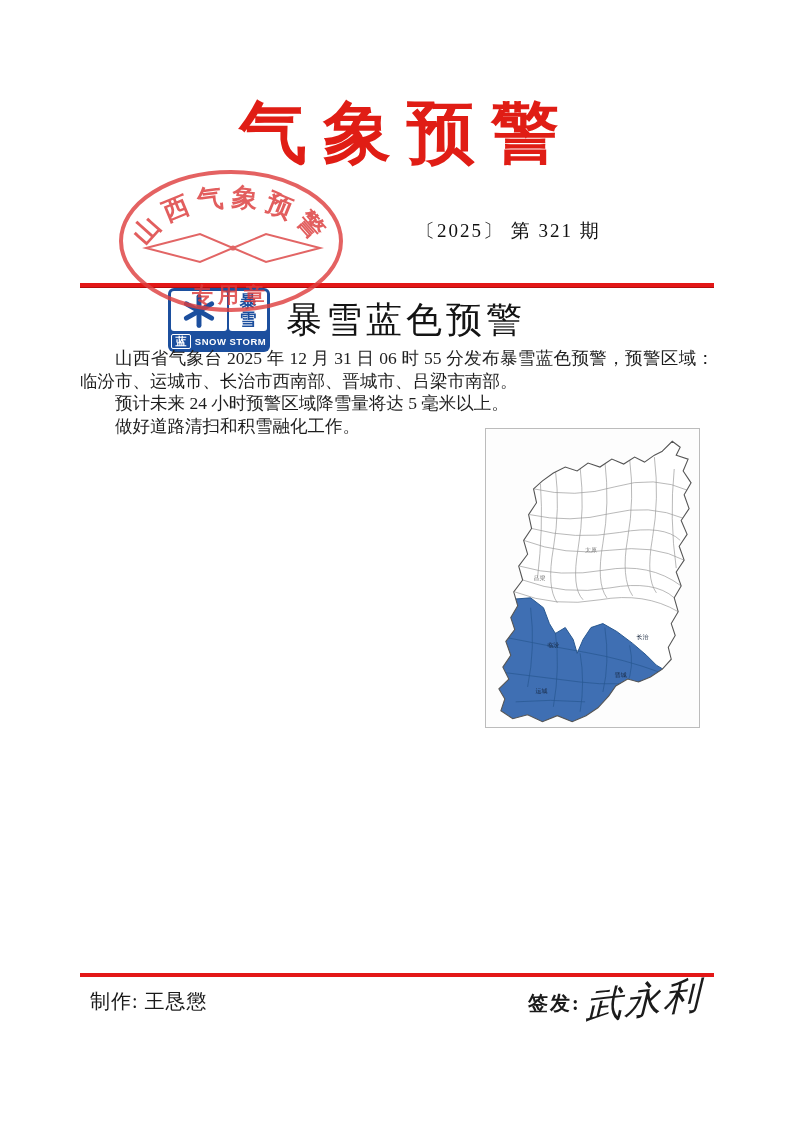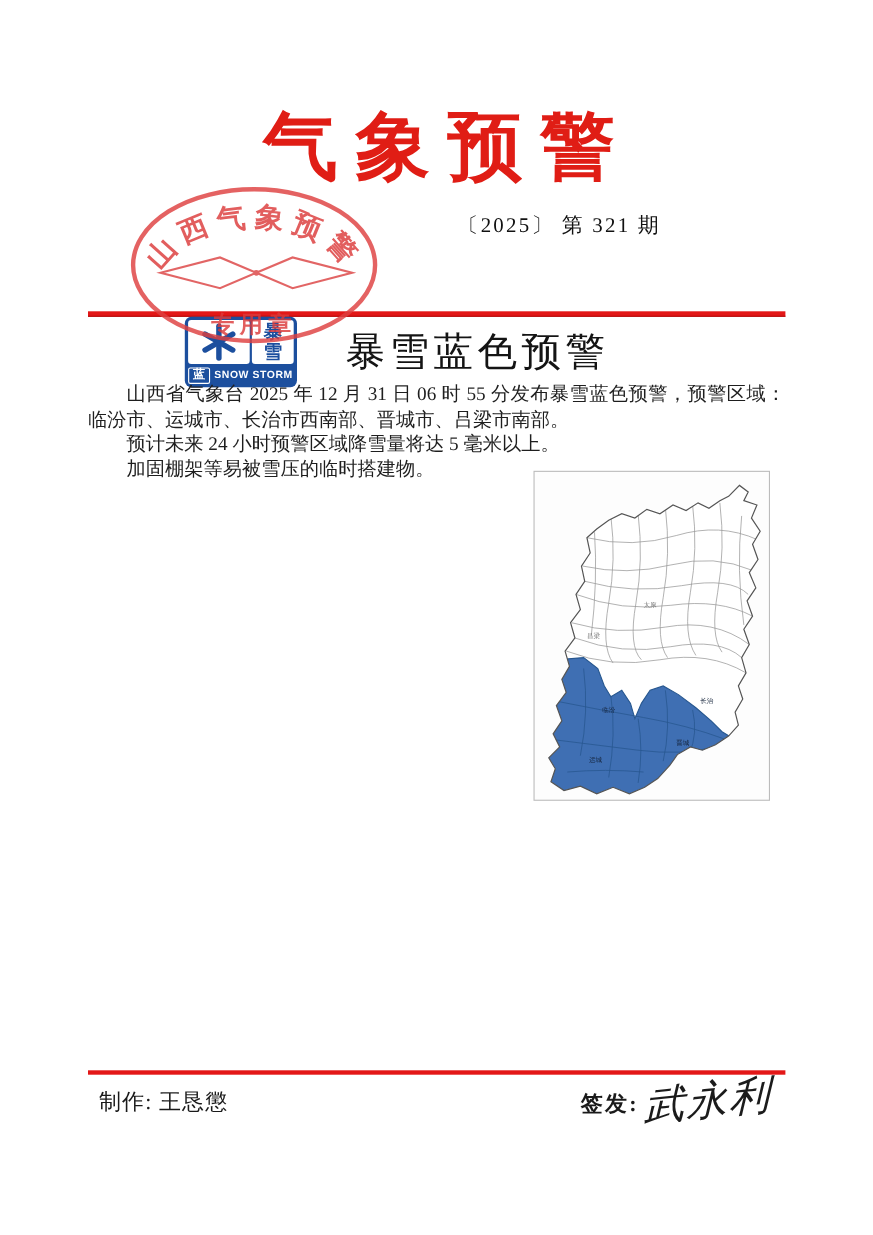--- a/index.html
+++ b/index.html
@@ -10,21 +10,21 @@
     font-family:"Liberation Serif","DejaVu Serif",serif; color:#1a1a1a;
   }
   
   .doc-title {
     position:absolute; top:88px; left:0; width:100%;
     text-align:center; font-size:68px; font-weight:bold;
     letter-spacing:16px; padding-left:20px; color:#e01d15;
     font-family:"Liberation Serif","DejaVu Serif",serif;
   }
   .issue-line {
-    position:absolute; top:192px; left:416px;
+    position:absolute; top:218px; left:416px;
     font-size:19px; letter-spacing:2px; color:#111;
   }
   .meta-row { position:absolute; top:246px; left:80px; width:634px; height:28px; }
   .producer {
     position:absolute; left:10px; top:0;
     font-size:20px; font-weight:bold; letter-spacing:1px;
   }
   .doc-date {
     position:absolute; right:10px; top:2px;
     font-size:19px; letter-spacing:2px;
@@ -52,21 +52,21 @@
   .level-box {
     width:20px; height:15px; border:1px solid #fff; border-radius:2px;
     color:#fff; font-size:11px; line-height:13px; text-align:center;
     font-family:"Liberation Sans","DejaVu Sans",sans-serif; font-weight:bold;
   }
   .icon-eng {
     flex:1; text-align:center; color:#fff; font-size:9.5px; font-weight:bold;
     letter-spacing:0.5px; font-family:"Liberation Sans","DejaVu Sans",sans-serif;
   }
   .headline {
-    margin-left:44px; font-size:36px; letter-spacing:4px; color:#141414;
+    margin-left:16px; font-size:36px; letter-spacing:4px; color:#141414;
     font-family:"Liberation Serif","DejaVu Serif",serif;
   }
 
   
   .body-block {
     position:absolute; top:347px; left:80px; width:634px;
     font-size:17.5px; line-height:22.6px; text-align:justify; color:#1e1e1e;
   }
   .body-block p { text-indent:2em; }
   .guide-wrap { width:399px; }
@@ -123,21 +123,21 @@
         <span class="level-box">蓝</span>
         <span class="icon-eng">SNOW STORM</span>
       </div>
     </div>
     <span class="headline">暴雪蓝色预警</span>
   </div>
 
   <div class="body-block">
     <p>山西省气象台 2025 年 12 月 31 日 06 时 55 分发布暴雪蓝色预警，预警区域：临汾市、运城市、长治市西南部、晋城市、吕梁市南部。</p>
     <p>预计未来 24 小时预警区域降雪量将达 5 毫米以上。</p>
-    <p>加固棚架等易被雪压的临时搭建物。</p>
+    <p>做好道路清扫和积雪融化工作。</p>
   </div>
 
   <div class="map-box">
     <svg viewBox="0 0 215 300">
       <defs>
         <clipPath id="prov">
           <path d="M178 22 L188 12 L196 18 L192 26 L204 30 L199 42 L207 54 L200 66 L205 80 L197 92 L203 106 L195 118 L200 132 L192 144 L197 158 L190 170 L194 184 L187 196 L191 208 L184 220 L187 232 L178 242 L166 250 L154 255 L143 252 L131 259 L124 269 L113 281 L101 289 L87 295 L72 289 L57 295 L42 288 L27 292 L15 284 L19 272 L13 262 L23 252 L17 240 L25 228 L20 214 L29 202 L25 190 L32 178 L28 164 L37 152 L33 138 L42 126 L38 112 L46 100 L43 86 L51 74 L48 60 L57 52 L68 44 L80 38 L92 42 L103 34 L115 38 L127 30 L139 35 L150 28 L160 33 L170 26 Z"></path>
         </clipPath>
       </defs>
 

